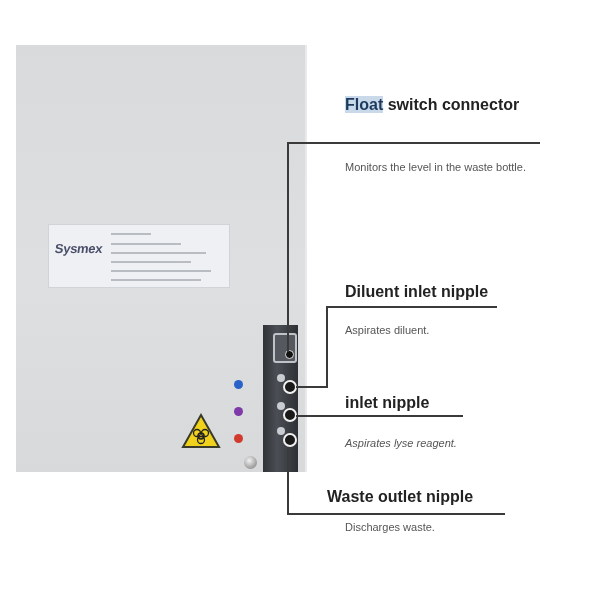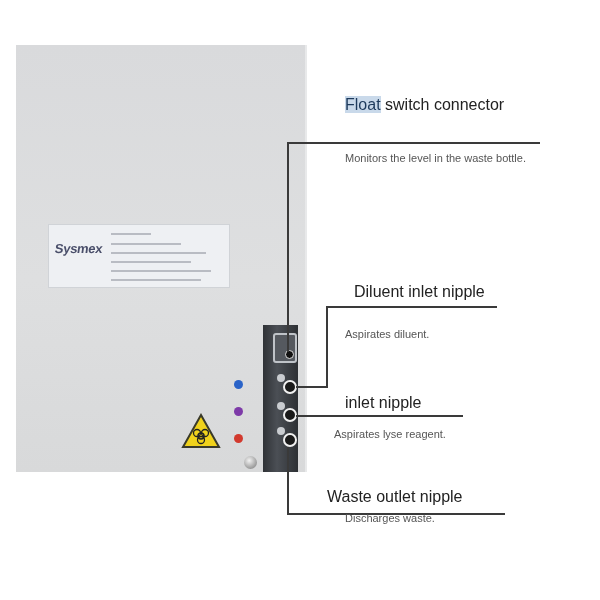--- a/index.html
+++ b/index.html
@@ -16,22 +16,22 @@
   .float-conn { position:absolute; left:273px; top:333px; width:20px; height:26px;
            border:2px solid #bfc3c8; border-radius:3px; background:#55595f; }
   .float-conn .hole { position:absolute; right:1px; bottom:2px; width:7px; height:7px; border-radius:50%; background:#111; border:1px solid #ddd; }
   .port { position:absolute; width:10px; height:10px; border-radius:50%; background:#1a1a1a; border:2.5px solid #f0f0f0; }
   .port-top { position:absolute; width:8px; height:8px; border-radius:50%; background:#c9ccd0; }
   .dot { position:absolute; width:9px; height:9px; border-radius:50%; }
   .screw { position:absolute; left:244px; top:456px; width:13px; height:13px; border-radius:50%;
            background:radial-gradient(circle at 40% 35%,#f2f2f2,#9a9a9a 70%); }
   .hazard { position:absolute; left:181px; top:413px; }
   .line { position:absolute; background:#3a3a3a; }
-  .title { position:absolute; font-weight:normal; font-size:16px; line-height:22px; color:#222;text-align:right; }
-  .desc { position:absolute; font-size:11px; color:#555; }
+  .title { position:absolute; font-weight:bold; font-size:16px; line-height:22px; color:#222;text-align:right; }
+  .desc { position:absolute; font-size:11px; color:#555;margin-top:9px; }
   .hl { background:#c9d9ea; color:#1d3a5c; }
 </style>
 </head>
 <body>
 
 <div class="panel"></div>
 
 <div class="label-sticker">
   <span class="brand">Sysmex</span>
   <div class="sticker-line" style="top:8px;width:40px;"></div>
@@ -78,23 +78,23 @@
 <div class="line" style="left:296px;top:415px;width:167px;height:2px;"></div>
 
 <div class="line" style="left:287px;top:447px;width:2px;height:68px;"></div>
 <div class="line" style="left:287px;top:513px;width:218px;height:2px;"></div>
 
 <div class="title" style="left:345px;top:94px;">
   <span class="hl">Float</span><span> switch connector</span><br>
 </div>
 <div class="desc" style="left:345px;top:152px;">Monitors the level in the waste bottle.</div>
 
-<div class="title" style="left:354px;top:281px;">Diluent inlet nipple</div>
-<div class="desc" style="left:345px;top:328px;text-align:center;">Aspirates diluent.</div>
+<div class="title" style="left:345px;top:281px;">Diluent inlet nipple</div>
+<div class="desc" style="left:345px;top:315px;text-align:center;">Aspirates diluent.</div>
 
 <div class="title" style="left:345px;top:370px;">
   <br>
   <span>inlet nipple</span>
 </div>
-<div class="desc" style="left:334px;top:428px;">Aspirates lyse reagent.</div>
+<div class="desc" style="left:345px;top:428px;font-style:italic;">Aspirates lyse reagent.</div>
 
 <div class="title" style="left:327px;top:486px;">Waste outlet nipple</div>
 <div class="desc" style="left:345px;top:512px;">Discharges waste.</div>
 
 </body></html>

